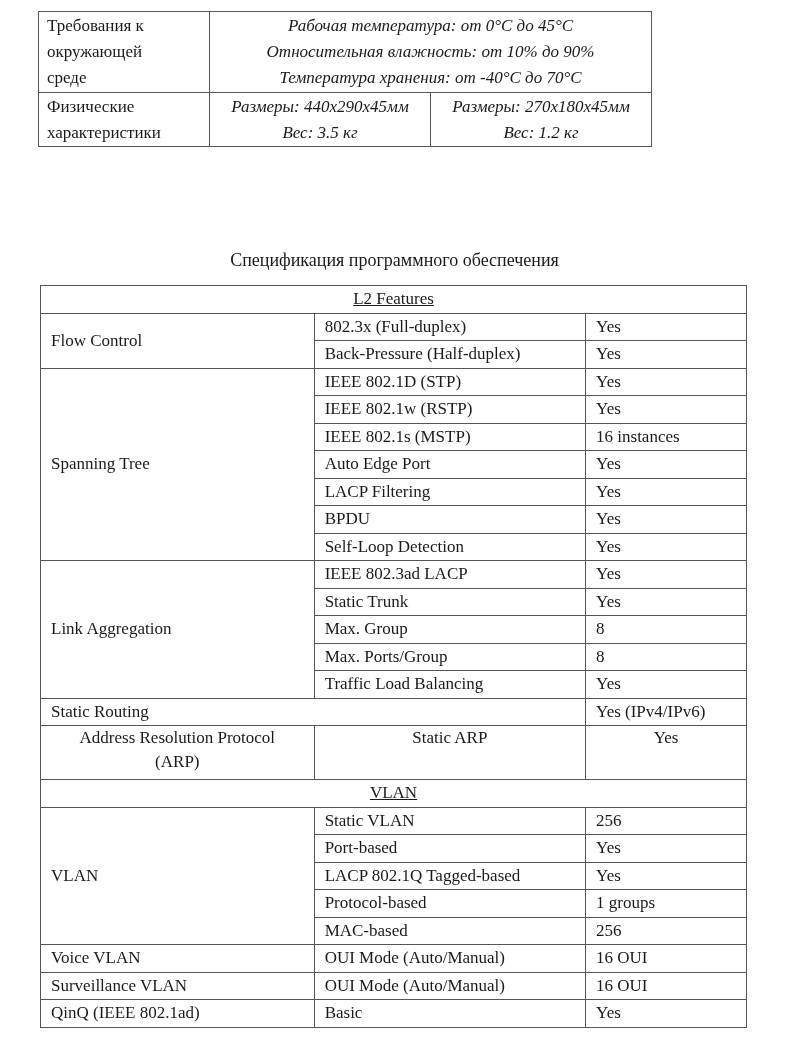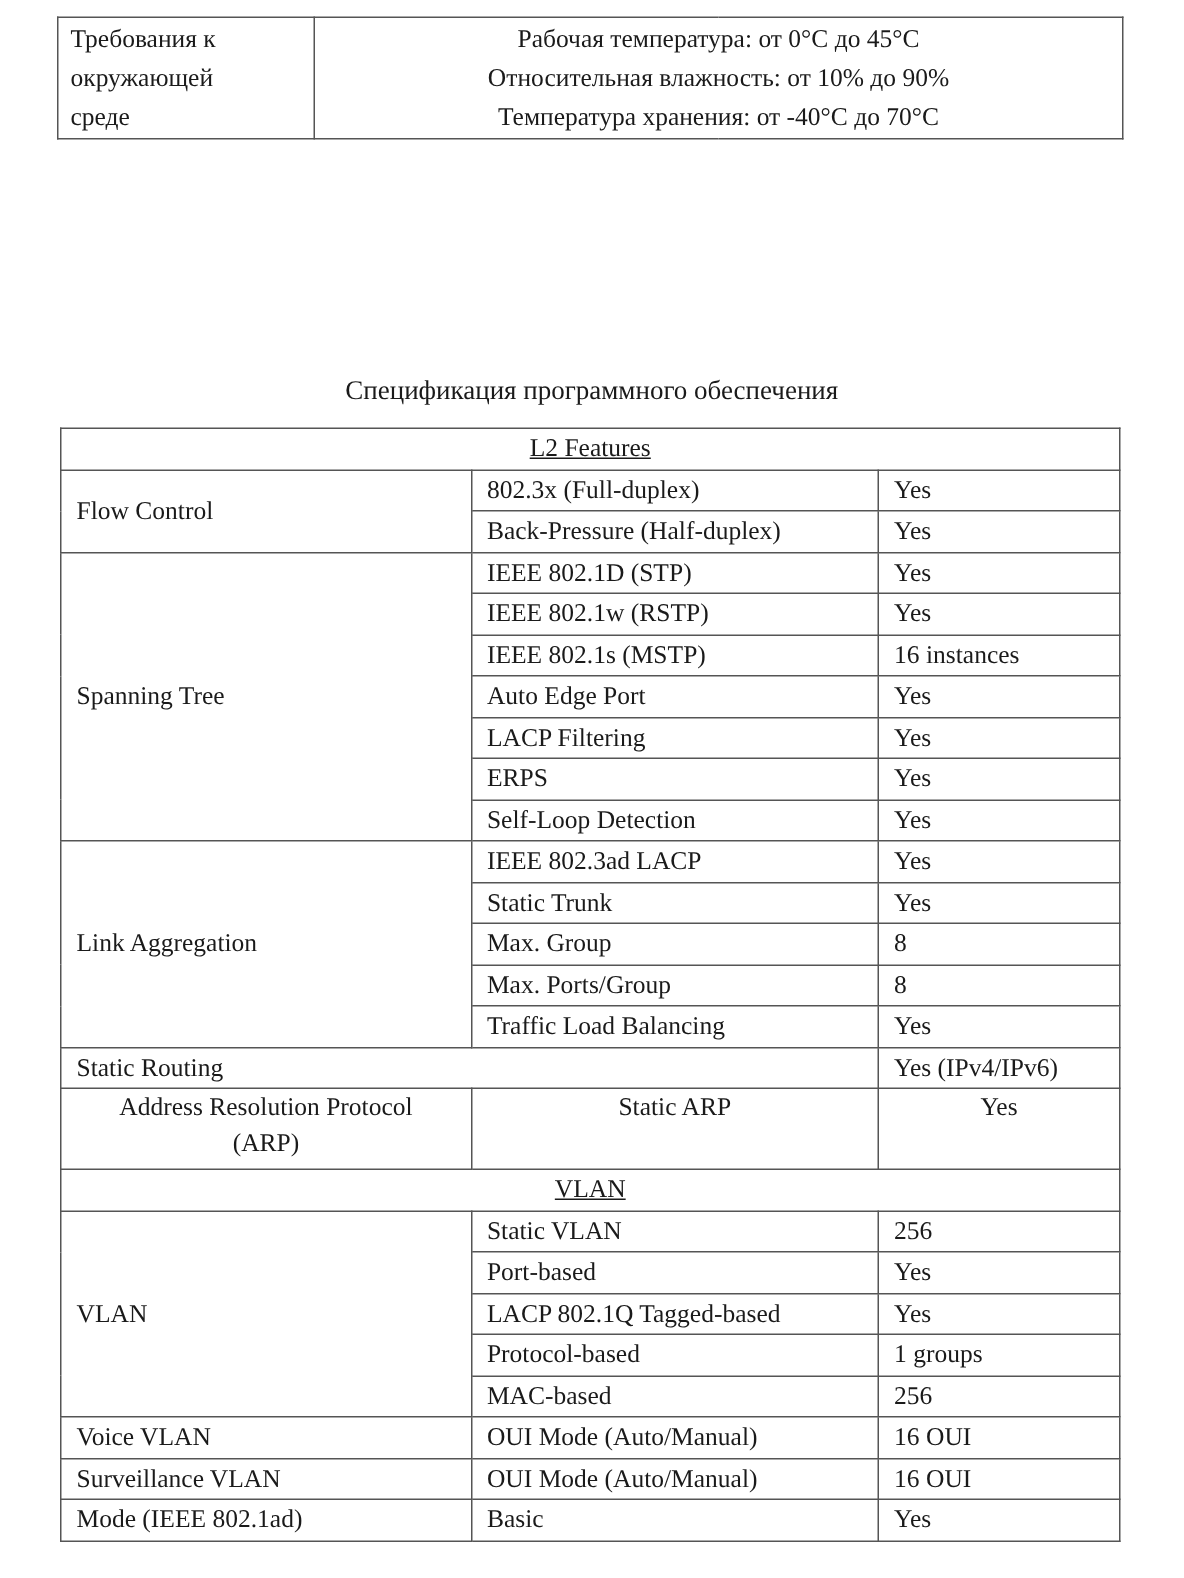--- a/index.html
+++ b/index.html
@@ -3,24 +3,24 @@
 <meta charset="utf-8">
 <style>
   html, body { margin: 0; padding: 0; background: #ffffff; }
   body {
     width: 789px; height: 1052px; position: relative; overflow: hidden;
     font-family: "Liberation Serif", serif; color: #1a1a1a; font-size: 17px;
   }
   table { border-collapse: collapse; position: absolute; table-layout: fixed; }
   td { border: 1.3px solid #555; padding: 0 8px; vertical-align: middle; line-height: 26px; }
 
-  #env-table { left: 38px; top: 11px; width: 711px; }
+  #env-table { left: 38px; top: 11px; width: 614px; }
   #env-table td { line-height: 26px; }
   #env-table .c1 { width: 154px; text-align: left; }
-  #env-table .center { text-align: center; }
+  #env-table .center { text-align: center; font-style: italic; }
 
   #page-title-block {
     position: absolute; top: 246px; left: 0; width: 789px; text-align: center;
     font-size: 18px; line-height: 28px;
   }
 
   #sw-table { left: 40px; top: 285px; width: 707px; }
   #sw-table td { height: 26.5px; line-height: 24px; padding: 0 10px; }
   #sw-table .col1 { width: 250px; }
   #sw-table .col2 { width: 248px; }
@@ -39,20 +39,34 @@
       <span class="line">Требования к</span>
       <span class="line">окружающей</span>
       <span class="line">среде</span>
     </td>
     <td colspan="2" class="center">
       <span class="line">Рабочая температура: от 0°C до 45°C</span>
       <span class="line">Относительная влажность: от 10% до 90%</span>
       <span class="line">Температура хранения: от -40°C до 70°C</span>
     </td>
   </tr>
+  <tr style="height:54px">
+    <td class="c1">
+      <span class="line">Физические</span>
+      <span class="line">характеристики</span>
+    </td>
+    <td class="center" style="width:246px">
+      <span class="line">Размеры: 440x290x45мм</span>
+      <span class="line">Вес: 3.5 кг</span>
+    </td>
+    <td class="center">
+      <span class="line">Размеры: 270x180x45мм</span>
+      <span class="line">Вес: 1.2 кг</span>
+    </td>
+  </tr>
 </tbody>
   </table>
 
 <div id="page-title-block">Спецификация программного обеспечения</div>
 
 <table id="sw-table">
   <colgroup>
       <col class="col1">
       <col class="col2">
       <col class="col3">
@@ -88,21 +102,21 @@
   </tr>
   <tr>
     <td>Auto Edge Port</td>
     <td>Yes</td>
   </tr>
   <tr>
     <td>LACP Filtering</td>
     <td>Yes</td>
   </tr>
   <tr>
-    <td>ERPS</td>
+    <td>BPDU</td>
     <td>Yes</td>
   </tr>
   <tr>
     <td>Self-Loop Detection</td>
     <td>Yes</td>
   </tr>
 
   <tr>
     <td rowspan="5">Link Aggregation</td>
     <td>IEEE 802.3ad LACP</td>
@@ -171,18 +185,18 @@
     <td>16 OUI</td>
   </tr>
 
   <tr>
     <td>Surveillance VLAN</td>
     <td>OUI Mode (Auto/Manual)</td>
     <td>16 OUI</td>
   </tr>
 
   <tr>
-    <td>Mode (IEEE 802.1ad)</td>
+    <td>QinQ (IEEE 802.1ad)</td>
     <td>Basic</td>
     <td>Yes</td>
   </tr>
 </tbody>
   </table>
 
 </body></html>

